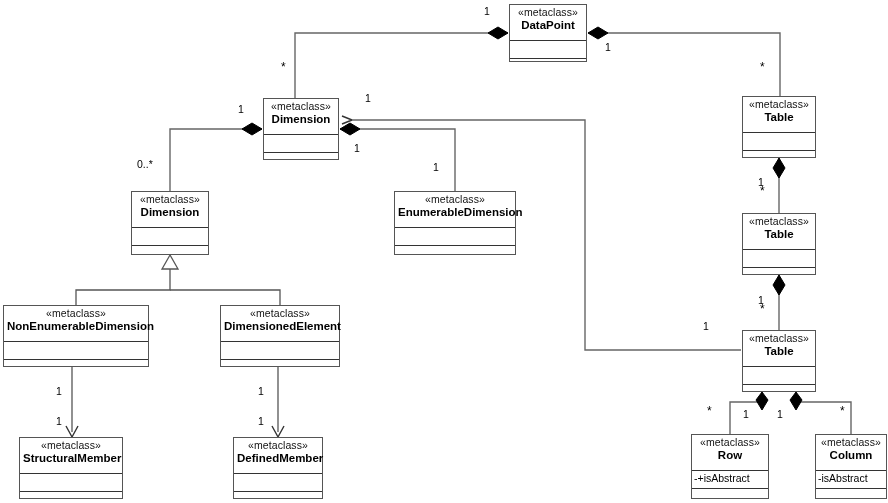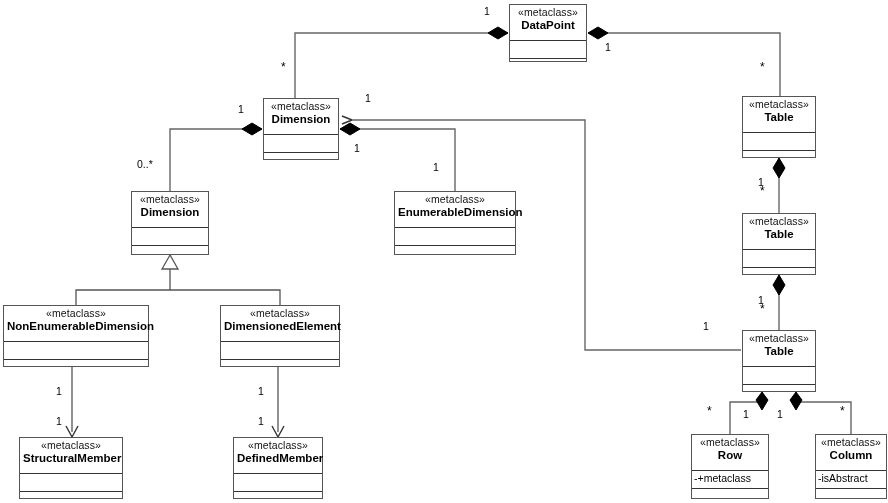--- a/index.html
+++ b/index.html
@@ -236,21 +236,21 @@
     </div>
     <div class="comp-attrs"></div>
     <div class="comp-ops"></div>
   </div>
 
   <div class="umlbox" style="left: 691px; top: 434px; width: 78px; height: 65px;">
     <div class="comp-head">
       <span class="stereo">«metaclass»</span>
       <span class="cname">Row</span>
     </div>
-    <div class="comp-attrs">-+metaclass</div>
+    <div class="comp-attrs">-+isAbstract</div>
     <div class="comp-ops"></div>
   </div>
 
   <div class="umlbox" style="left: 815px; top: 434px; width: 72px; height: 65px;">
     <div class="comp-head">
       <span class="stereo">«metaclass»</span>
       <span class="cname">Column</span>
     </div>
     <div class="comp-attrs">-isAbstract</div>
     <div class="comp-ops"></div>

